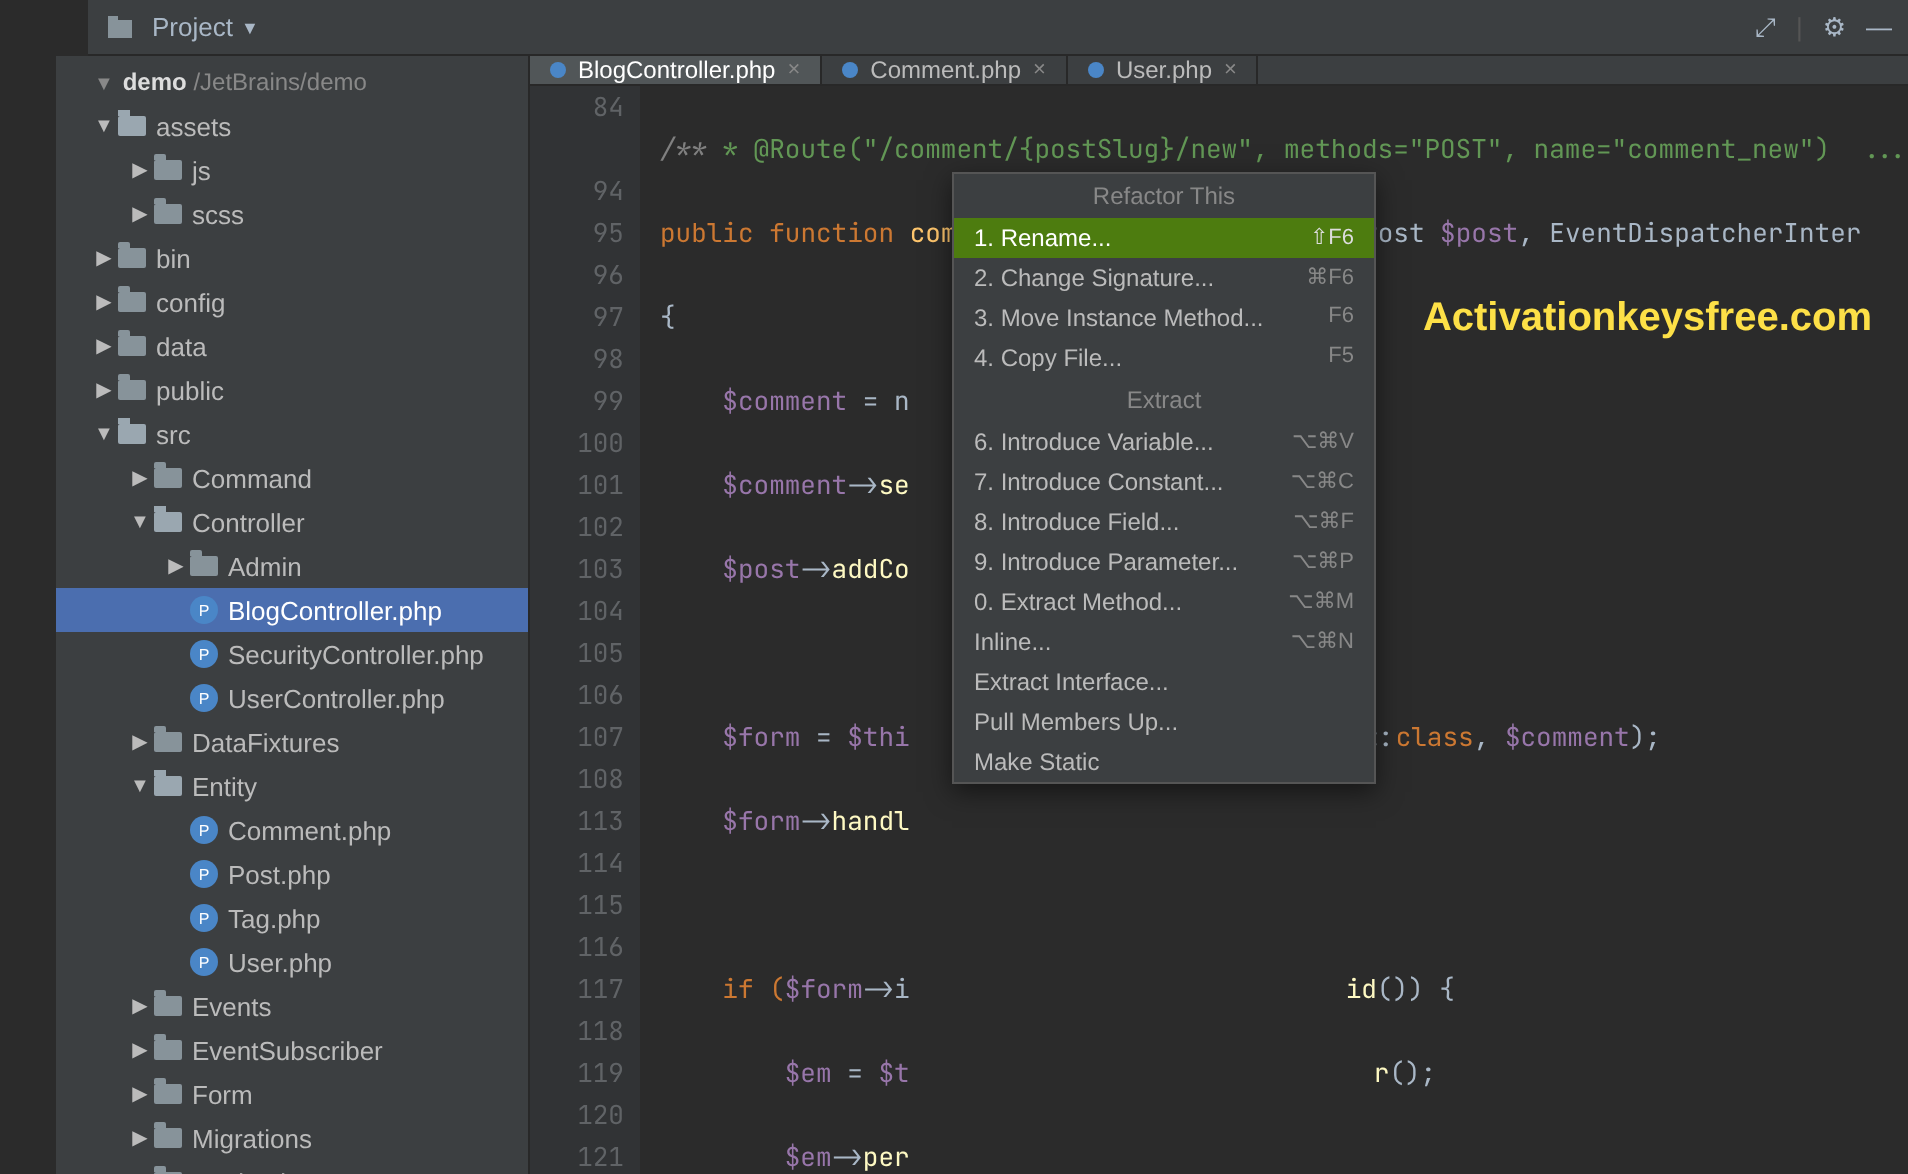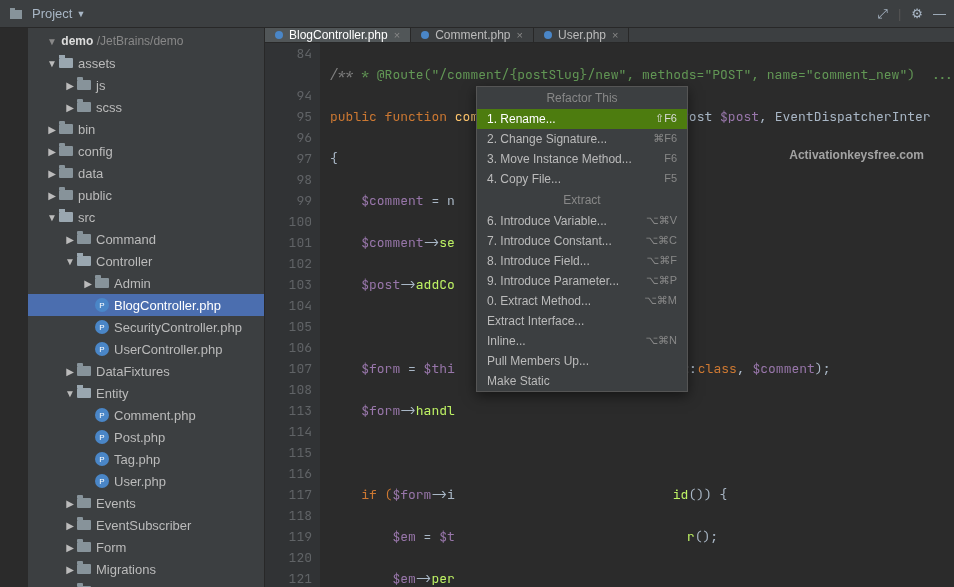--- a/index.html
+++ b/index.html
@@ -11,20 +11,21 @@
   font-size: 13px;
   overflow: hidden;
   position: relative;
 }
 .toolbar {
   height: 28px;
   background: #3c3f41;
   border-bottom: 1px solid #282828;
   display: flex; align-items: center;
   padding: 0 8px;
+  margin-left: 44px;
 }
 .tool-dd { display:flex; align-items:center; gap:4px; cursor:pointer; }
 .tool-icons { margin-left: auto; display:flex; gap:10px; align-items:center; }
 .main { display:flex; height:559px;padding-left:28px; }
 .sidebar {
   width: 247px;
   background: #3c3f41;
   border-right: 1px solid #282828;
   color: #bbbbbb;
   padding-top: 4px;
@@ -49,41 +50,41 @@
 .editor { flex:1; display:flex; background:#2b2b2b; font-family:"JetBrains Mono","Consolas",monospace; font-size:13px; line-height:21px; position:relative; }
 .gutter { width:55px; background:#313335; color:#606366; text-align:right; padding:0 8px 0 0; user-select:none; }
 .gutter div { height:21px; }
 .code { flex:1; padding-left:10px; white-space:pre; color:#a9b7c6; }
 .code div { height:21px; }
 
 .c-cm { color:#808080; font-style:italic; }
 .c-kw { color:#cc7832; }
 .c-fn { color:#ffc66d; }
 .c-var { color:#9876aa; }
-.c-m { color:#bef264; }
+.c-m { color:#fef9c3; }
 .c-doc { color:#629755; }
 
 .ctx {
   position:absolute;
   left:476px; top:86px;
   width:212px;
   background:#3c3f41;
   border:1px solid #555;
   box-shadow:0 4px 12px rgba(0,0,0,.5);
   color:#bbb;
   z-index:10;
 }
 .ctx .hdr { text-align:center; padding:4px; color:#888; font-size:12px; }
 .ctx .item { display:flex; padding:3px 10px; font-size:12px; cursor:pointer; }
 .ctx .item.sel { background:#4d7c0f; color:#fff; }
 .ctx .sc { margin-left:auto; color:#888; font-size:11px; }
 .ctx .item.sel .sc { color:#ddd; }
 .watermark {
-  position:absolute; right:30px; top:148px;
-  color:#a3a3a3; font-family:Arial; font-weight:bold; font-size:12px;
+  position:absolute; right:18px; top:148px;
+  color:#fde047; font-family:Arial; font-weight:bold; font-size:20px;
   z-index:20;
 }
 </style>
 </head>
 <body>
 
 <div class="toolbar">
   <div class="tool-dd">
     <span class="icon">
         <svg width="14" height="14">
@@ -390,27 +391,27 @@
     </div>
   <div class="item">
       <span>9. Introduce Parameter...</span>
       <span class="sc">⌥⌘P</span>
     </div>
   <div class="item">
       <span>0. Extract Method...</span>
       <span class="sc">⌥⌘M</span>
     </div>
   <div class="item">
-      <span>Extract Interface...</span>
-    </div>
-  <div class="item">
       <span>Inline...</span>
       <span class="sc">⌥⌘N</span>
     </div>
   <div class="item">
+      <span>Extract Interface...</span>
+    </div>
+  <div class="item">
       <span>Pull Members Up...</span>
     </div>
   <div class="item">
       <span>Make Static</span>
     </div>
 </div>
 
 <div class="watermark">Activationkeysfree.com</div>
 
 </body></html>

